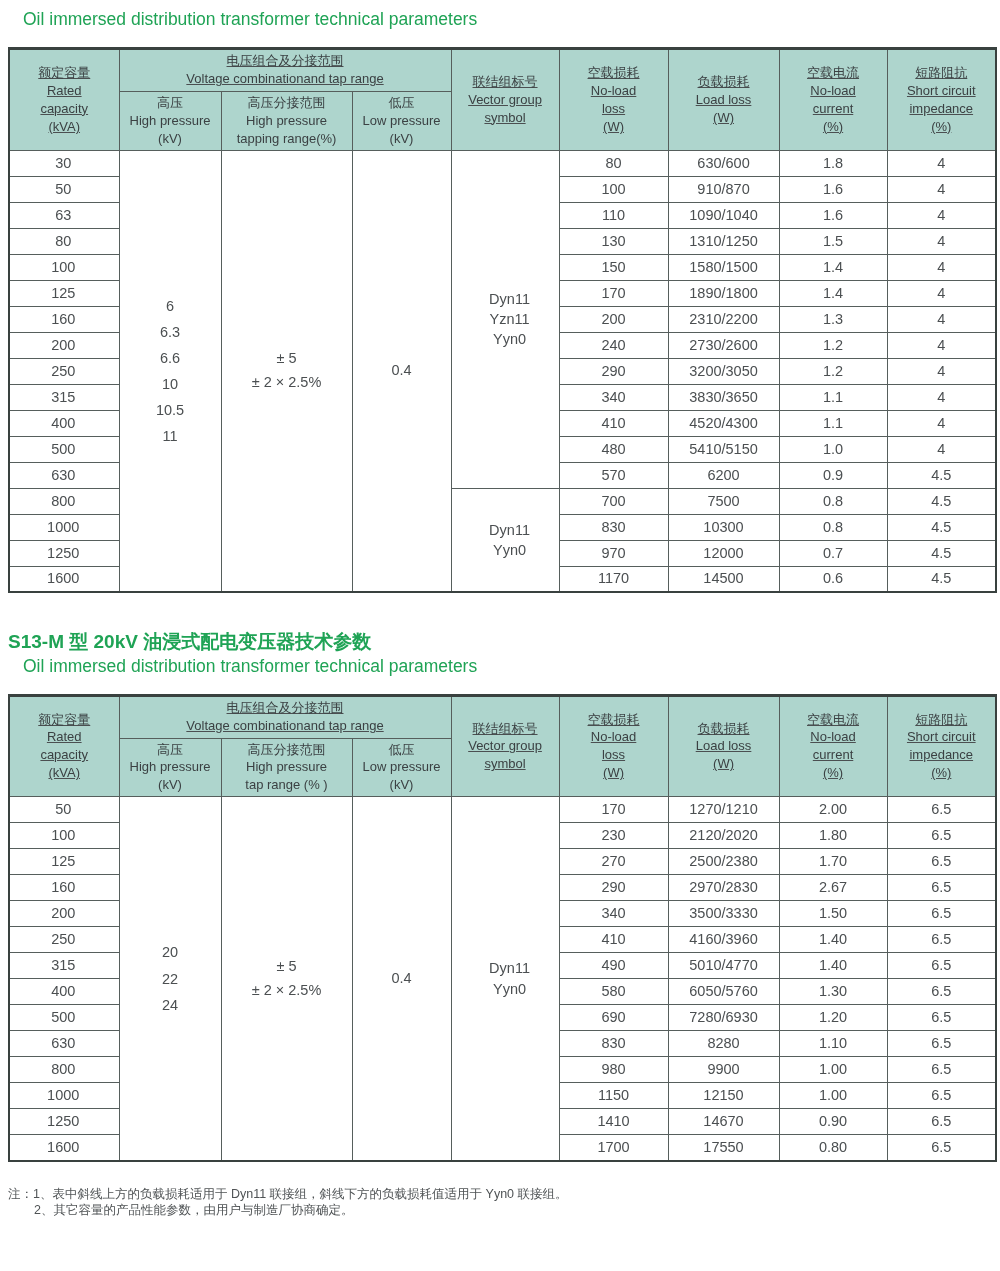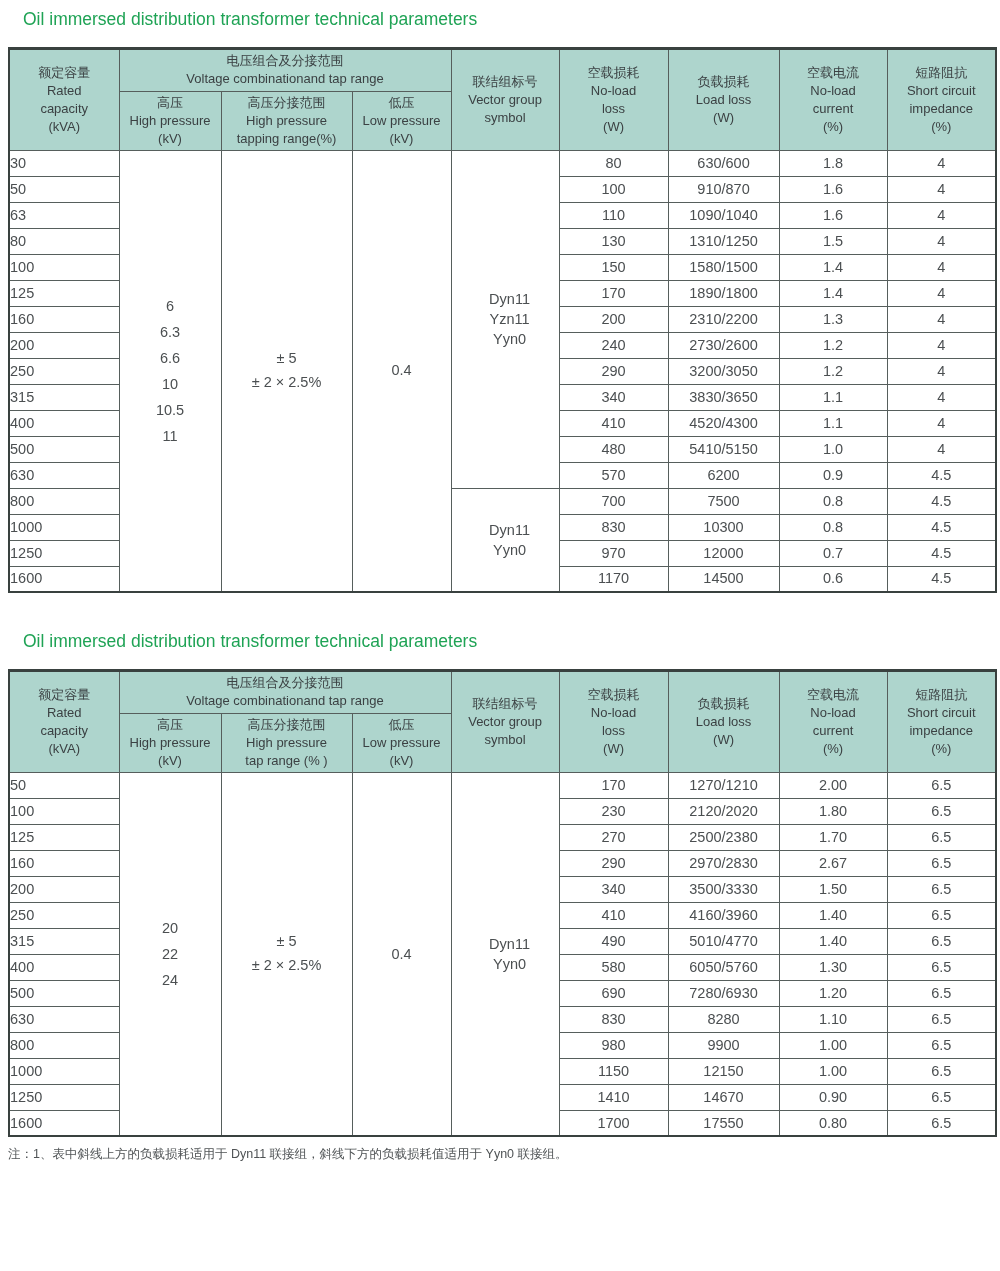--- a/index.html
+++ b/index.html
@@ -42,36 +42,36 @@
   }
   .ptable thead th {
     background: #aed5cd;
     font-weight: 400;
     font-size: 13px;
     color: #3b4143;
     line-height: 1.38;
     white-space: pre-line;
     padding: 2px 1px;
   }
-  .ptable thead tr.h1 { height: 43px; }
+  .ptable thead tr.h1 { height: 43px; text-decoration: underline; }
   .ptable thead tr.h2 { height: 57px; }
   .ptable tbody tr { height: 26px; }
   .ptable tbody td {
     font-size: 14.5px;
     color: #4b4f51;
     line-height: 1.15;
     padding: 0 2px;
   }
-  .ptable td.cap { text-align: left; padding-left: 0; margin-left: 48px; }
+  .ptable td.cap { text-align: center; padding-left: 0; margin-left: 48px; }
   .ptable td.ml { white-space: pre-line; }
   .ptable td.hv-list { line-height: 1.8; }
   .ptable td.tap { line-height: 1.65; }
   .ptable td.vec { line-height: 1.4; padding-left: 11px; }
 
-  .notes { margin-top: 9px; color: #4f5355; }
+  .notes { margin-top: 24px; color: #4f5355; }
   .notes .zh-line { font-size: 12.5px; line-height: 1.32; }
   .notes .zh-line.cont { padding-left: 26px; }
   .notes .en-block { margin-top: 9px; }
   .notes .en-line { font-size: 13px; line-height: 1.3; }
   .notes .en-line.cont { padding-left: 30px; }
 </style>
 </head>
 <body>
 
 <div class="page">
@@ -261,20 +261,21 @@
             <td>1170</td>
             <td>14500</td>
             <td>0.6</td>
             <td>4.5</td>
           </tr>
         </tbody>
       </table>
   </section>
 
   <section class="section2">
+    <div class="title-zh">S13-M 型 20kV 油浸式配电变压器技术参数</div>
     <div class="title-en">Oil immersed distribution transformer technical parameters</div>
     <table class="ptable">
         <colgroup>
           <col style="width: 110px;">
           <col style="width: 102px;">
           <col style="width: 131px;">
           <col style="width: 99px;">
           <col style="width: 108px;">
           <col style="width: 109px;">
           <col style="width: 111px;">
@@ -426,17 +427,18 @@
             <td>17550</td>
             <td>0.80</td>
             <td>6.5</td>
           </tr>
         </tbody>
       </table>
   </section>
 
   <div class="notes">
     <div class="zh-line">注：1、表中斜线上方的负载损耗适用于 Dyn11 联接组，斜线下方的负载损耗值适用于 Yyn0 联接组。</div>
+    <div class="zh-line cont">2、其它容量的产品性能参数，由用户与制造厂协商确定。</div>
     <div class="en-block">
     </div>
   </div>
 
 </div>
 
 </body></html>

